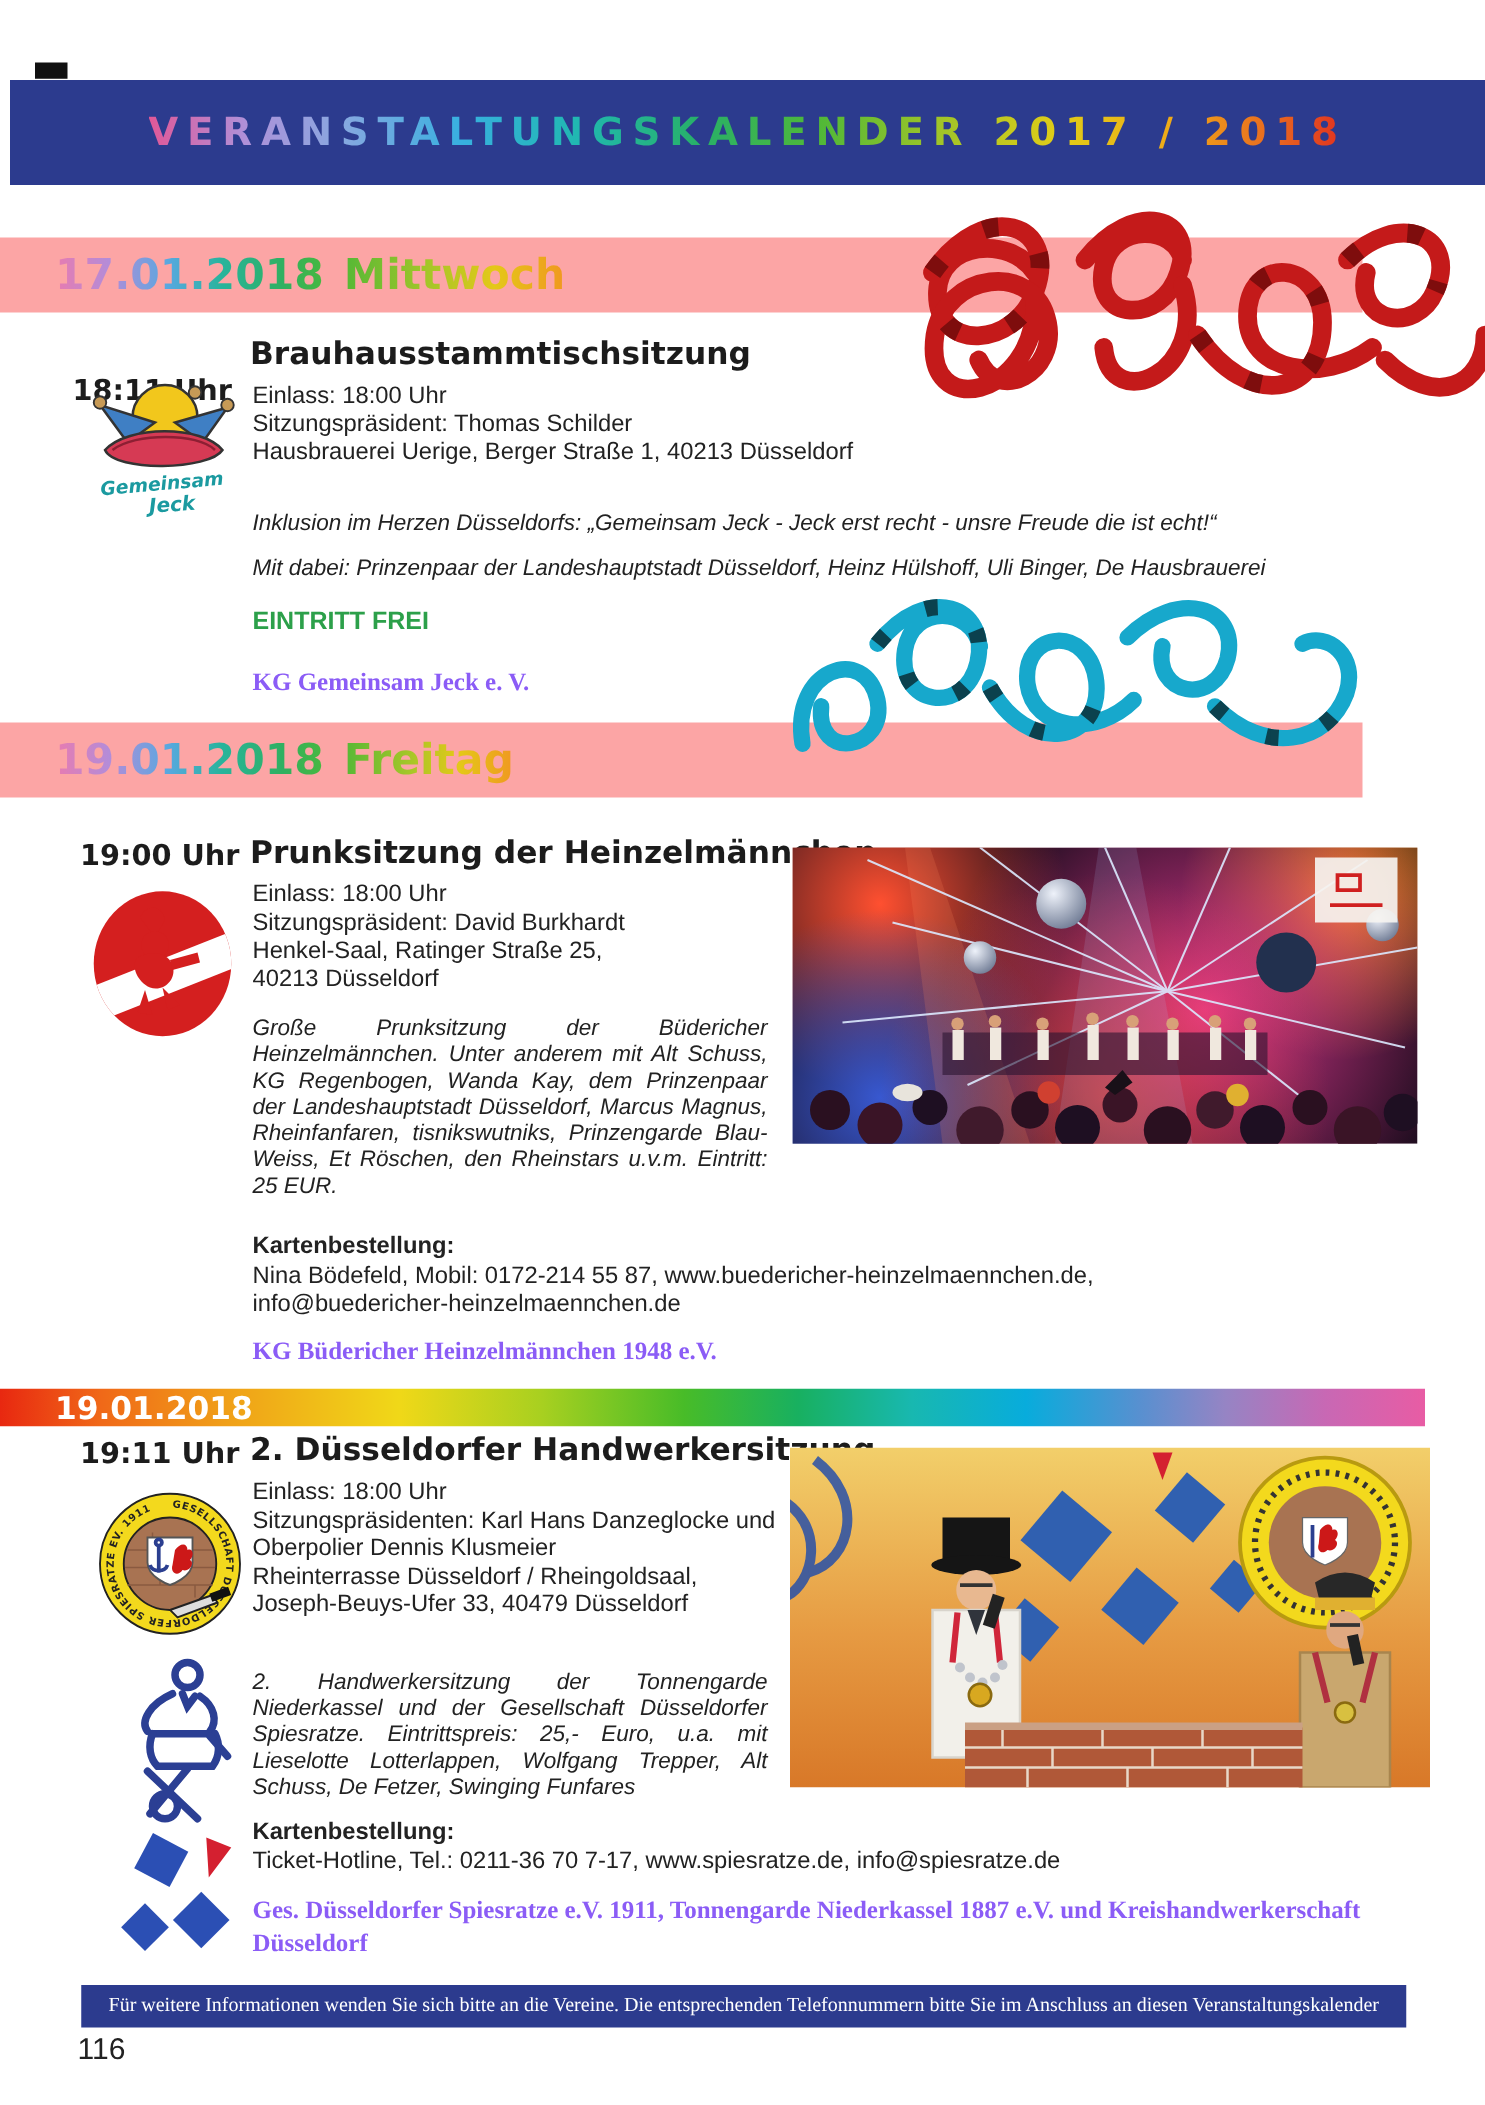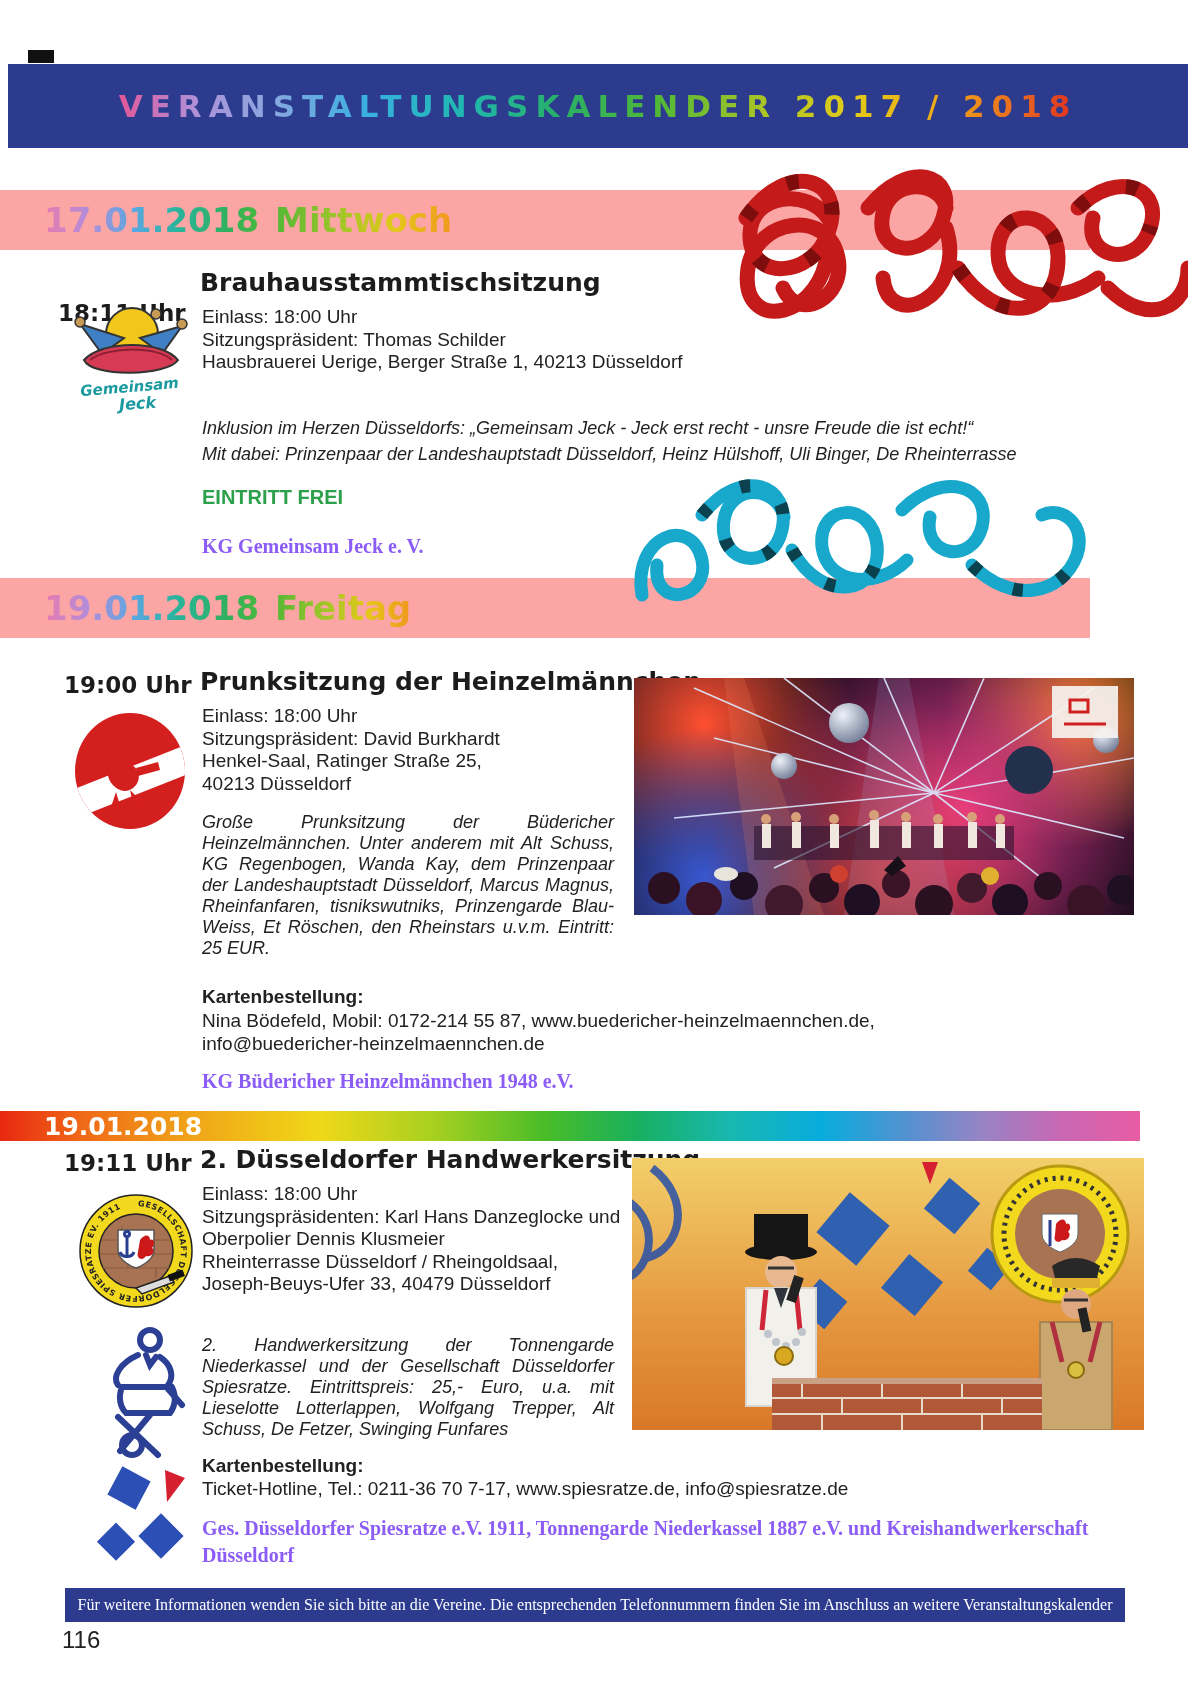--- a/index.html
+++ b/index.html
@@ -106,22 +106,22 @@
     <path d="M94,58 L114,30 L72,42 Z" fill="#3f7fc4" stroke="#333" stroke-width="2"></path>
     <circle cx="12" cy="26" r="5" fill="#c79a56" stroke="#333" stroke-width="1.5"></circle>
     <circle cx="114" cy="28" r="5" fill="#c79a56" stroke="#333" stroke-width="1.5"></circle>
     <circle cx="88" cy="18" r="5" fill="#c79a56" stroke="#333" stroke-width="1.5"></circle>
     <path d="M16,64 C34,44 94,44 110,64 C100,80 24,82 16,64 Z" fill="#d63a54" stroke="#333" stroke-width="2"></path>
     <path d="M22,64 C40,50 90,50 104,64" fill="none" stroke="#8d1f33" stroke-width="2"></path>
     <text x="62" y="96" font-family="DejaVu Sans, sans-serif" font-size="15" font-weight="bold" font-style="italic" fill="#1b9aa0" text-anchor="middle" transform="rotate(-5 62 96)">Gemeinsam</text>
     <text x="70" y="113" font-family="DejaVu Sans, sans-serif" font-size="16" font-weight="bold" font-style="italic" fill="#1b9aa0" text-anchor="middle" transform="rotate(-4 70 113)">Jeck</text>
   </svg>
 
-  <div class="abs italic-line" style="left:202px; top:418px;text-align:center;">Inklusion im Herzen Düsseldorfs: „Gemeinsam Jeck - Jeck erst recht - unsre Freude die ist echt!“</div>
-  <div class="abs italic-line" style="left:202px; top:444px;">Mit dabei: Prinzenpaar der Landeshauptstadt Düsseldorf, Heinz Hülshoff, Uli Binger, De Rheinterrasse</div>
+  <div class="abs italic-line" style="left:202px; top:408px;text-align:center;">Inklusion im Herzen Düsseldorfs: „Gemeinsam Jeck - Jeck erst recht - unsre Freude die ist echt!“</div>
+  <div class="abs italic-line" style="left:202px; top:444px;">Mit dabei: Prinzenpaar der Landeshauptstadt Düsseldorf, Heinz Hülshoff, Uli Binger, De Hausbrauerei</div>
   <div class="abs admission" style="left:202px; top:486px;">EINTRITT FREI</div>
   <div class="abs organizer" style="left:202px; top:535px;">KG Gemeinsam Jeck e. V.</div>
 
   <div class="abs date-bar" style="top:578px;">
     <span class="comic grad-date">19.01.2018</span>
     <span class="comic grad-day">Freitag</span>
   </div>
 
   <svg class="abs streamer" style="left:622px; top:455px;" width="470" height="160" viewBox="0 0 470 160">
     <g fill="none" stroke="#17a8cc" stroke-width="13" stroke-linecap="round">
@@ -414,17 +414,17 @@
     </g>
   </svg>
 
   <div class="abs tick-label" style="left:202px; top:1455px;">Kartenbestellung:</div>
   <div class="abs tick-lines" style="left:202px; top:1478px;">
     <div>Ticket-Hotline, Tel.: 0211-36 70 7-17, www.spiesratze.de, info@spiesratze.de</div>
   </div>
   <div class="abs organizer wrap" style="left:202px; top:1515px;">Ges. Düsseldorfer Spiesratze e.V. 1911, Tonnengarde Niederkassel 1887 e.V. und Kreishandwerkerschaft Düsseldorf</div>
 
   <div class="abs footer-bar">
-    <span>Für weitere Informationen wenden Sie sich bitte an die Vereine. Die entsprechenden Telefonnummern finden Sie im Anschluss an weitere Veranstaltungskalender</span>
+    <span>Für weitere Informationen wenden Sie sich bitte an die Vereine. Die entsprechenden Telefonnummern bitte Sie im Anschluss an diesen Veranstaltungskalender</span>
   </div>
   <div class="abs page-num">116</div>
 
 </div>
 
 </body></html>

